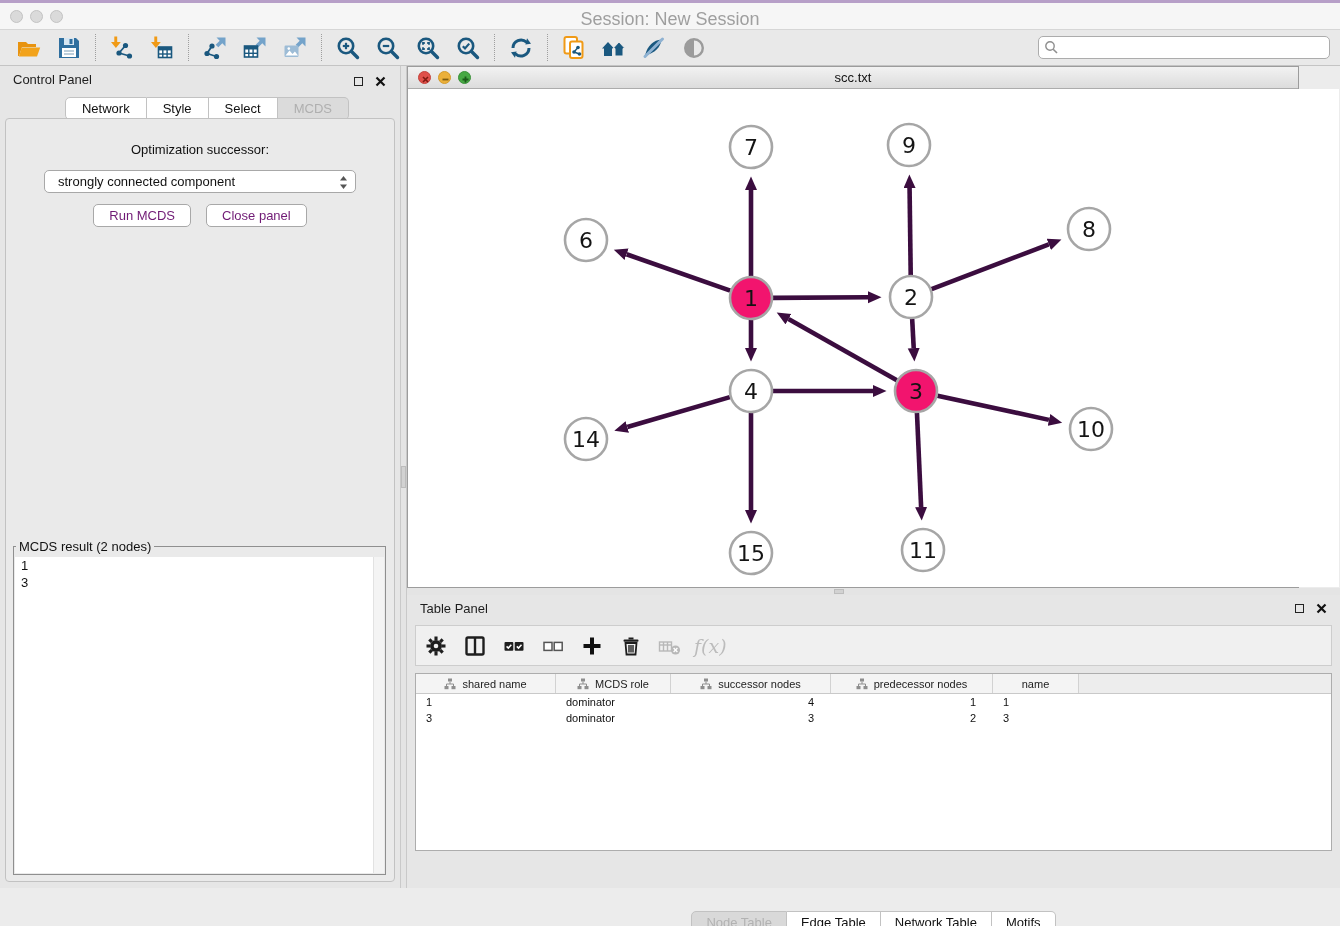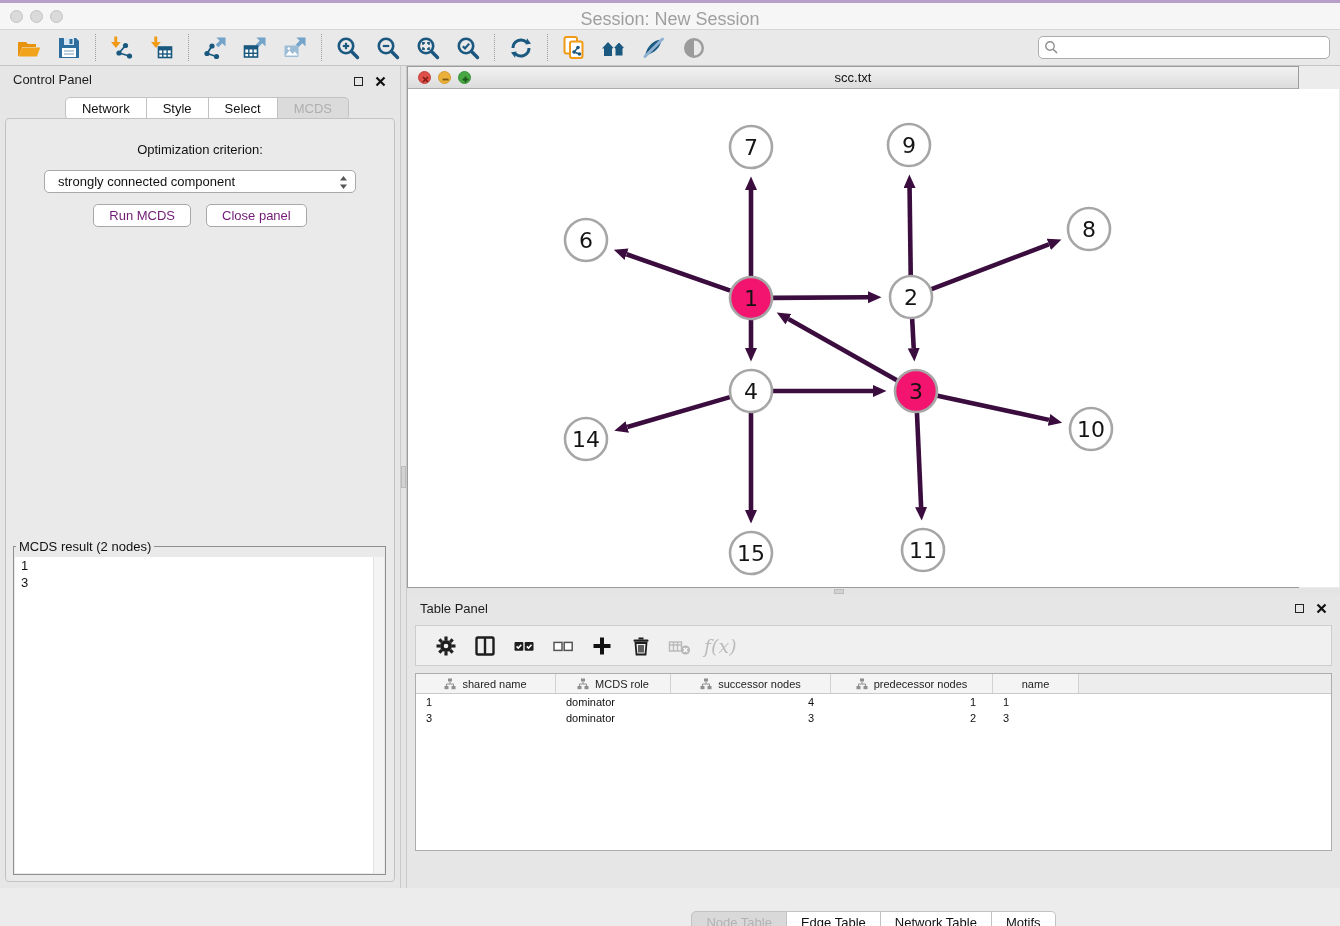--- a/index.html
+++ b/index.html
@@ -54,21 +54,21 @@
   
   #network-window { position:absolute; left:407px; top:66px; width:892px; height:522px; border:1px solid #9C9C9C; background:#FFFFFF; }
   #nw-titlebar { position:absolute; left:0; top:0; width:100%; height:22px; background:linear-gradient(#F2F2F2,#DCDCDC); border-bottom:1px solid #ACACAC; }
   .tl { position:absolute; top:4px; width:13px; height:13px; border-radius:50%; }
   #nw-title { position:absolute; left:0; right:0; top:3px; text-align:center; font-size:13px; color:#111; }
   #network-canvas { position:absolute; left:0; top:22px; width:931px; height:498px; background:#FFFFFF; }
 
   
   #table-panel { position:absolute; left:407px; top:595px; width:933px; height:293px; background:#E6E6E6; }
   #tp-title { position:absolute; left:13px; top:6px; font-size:13px; color:#1d1d1d; }
-  #tp-toolbar { position:absolute; left:8px; right:8px; top:30px; height:41px; background:#F0F0F0; border:1px solid #CDCDCD; display:flex; align-items:center; padding-left:18px; }
+  #tp-toolbar { position:absolute; left:8px; right:8px; top:30px; height:41px; background:#F0F0F0; border:1px solid #CDCDCD; display:flex; align-items:center; padding-left:8px; }
   .tp-btn { background:none; border:none; width:24px; height:24px; margin-right:15px; display:flex; align-items:center; justify-content:center; }
   .tp-btn svg { display:block; }
   #fx-label { font-size:19px; font-style:italic; font-family:"DejaVu Serif", serif; color:#BCBCBC; margin-left:2px; }
   #node-table { position:absolute; left:8px; right:8px; top:78px; height:178px; background:#FFFFFF; border:1px solid #ADADAD; }
   #nt-header { display:flex; height:20px; background:#F4F4F4; border-bottom:1px solid #C9C9C9; }
   .th { display:flex; align-items:center; justify-content:center; gap:6px; font-size:11px; color:#222; border-right:1px solid #D2D2D2; height:100%; }
   .th.filler { border-right:none; background:#EDEDED; }
   .tr { display:flex; height:16px; align-items:center; }
   .td { font-size:11px; color:#111; overflow:hidden; white-space:nowrap; }
   #tp-tabs { position:absolute; left:0; right:0; top:268px; display:flex; justify-content:center; }
@@ -253,21 +253,21 @@
           </svg>
         </button>
     </div>
     <div id="cp-tabs">
         <div class="cp-tab">Network</div>
         <div class="cp-tab">Style</div>
         <div class="cp-tab">Select</div>
         <div class="cp-tab active">MCDS</div>
       </div>
     <div id="cp-content">
-      <div id="opt-label">Optimization criterion:</div>
+      <div id="opt-label">Optimization successor:</div>
       <div id="criterion-select">
         <span>strongly connected component</span>
         <svg id="criterion-chevrons" width="9" height="15" viewBox="0 0 9 15">
             <path d="M4.5 1L8 5.5H1z" fill="#555"></path>
             <path d="M4.5 14L1 9.5h7z" fill="#555"></path>
           </svg>
       </div>
       <div id="cp-buttons">
         <button class="cp-btn">Run MCDS</button>
         <button class="cp-btn">Close panel</button>

